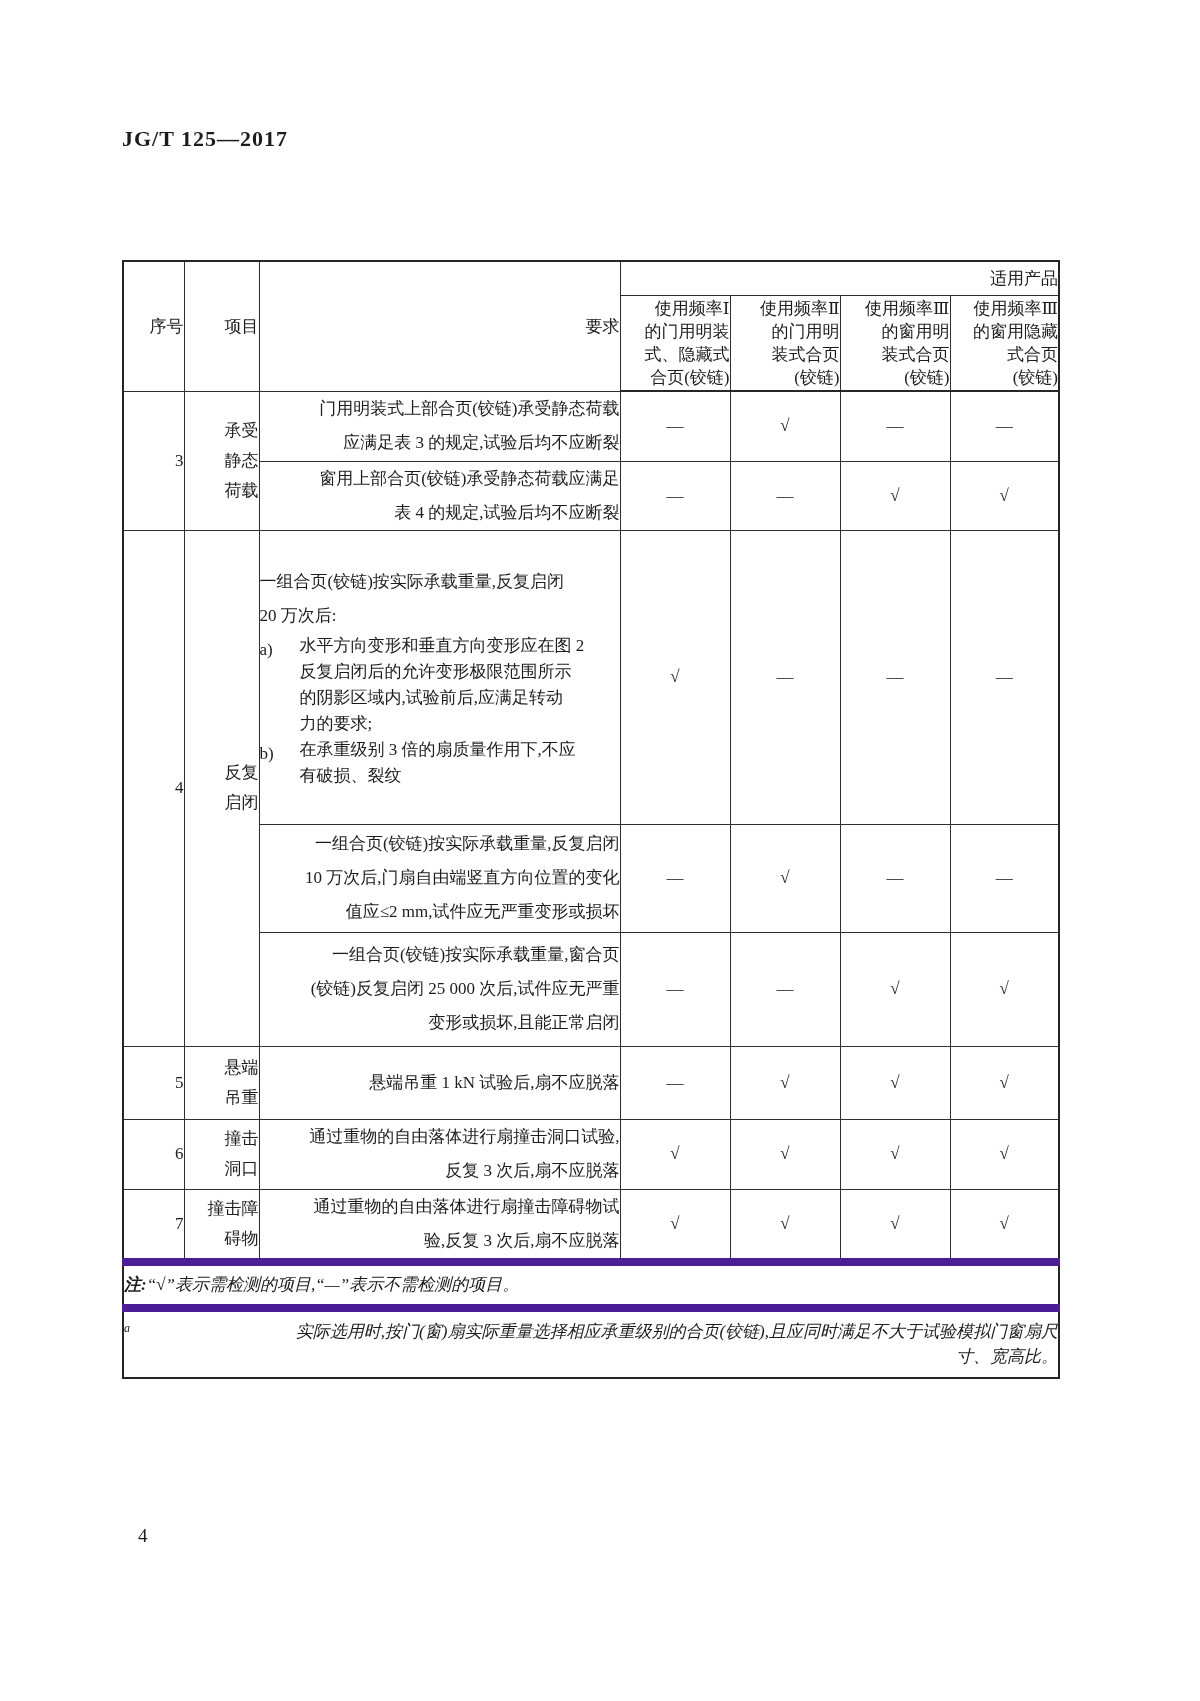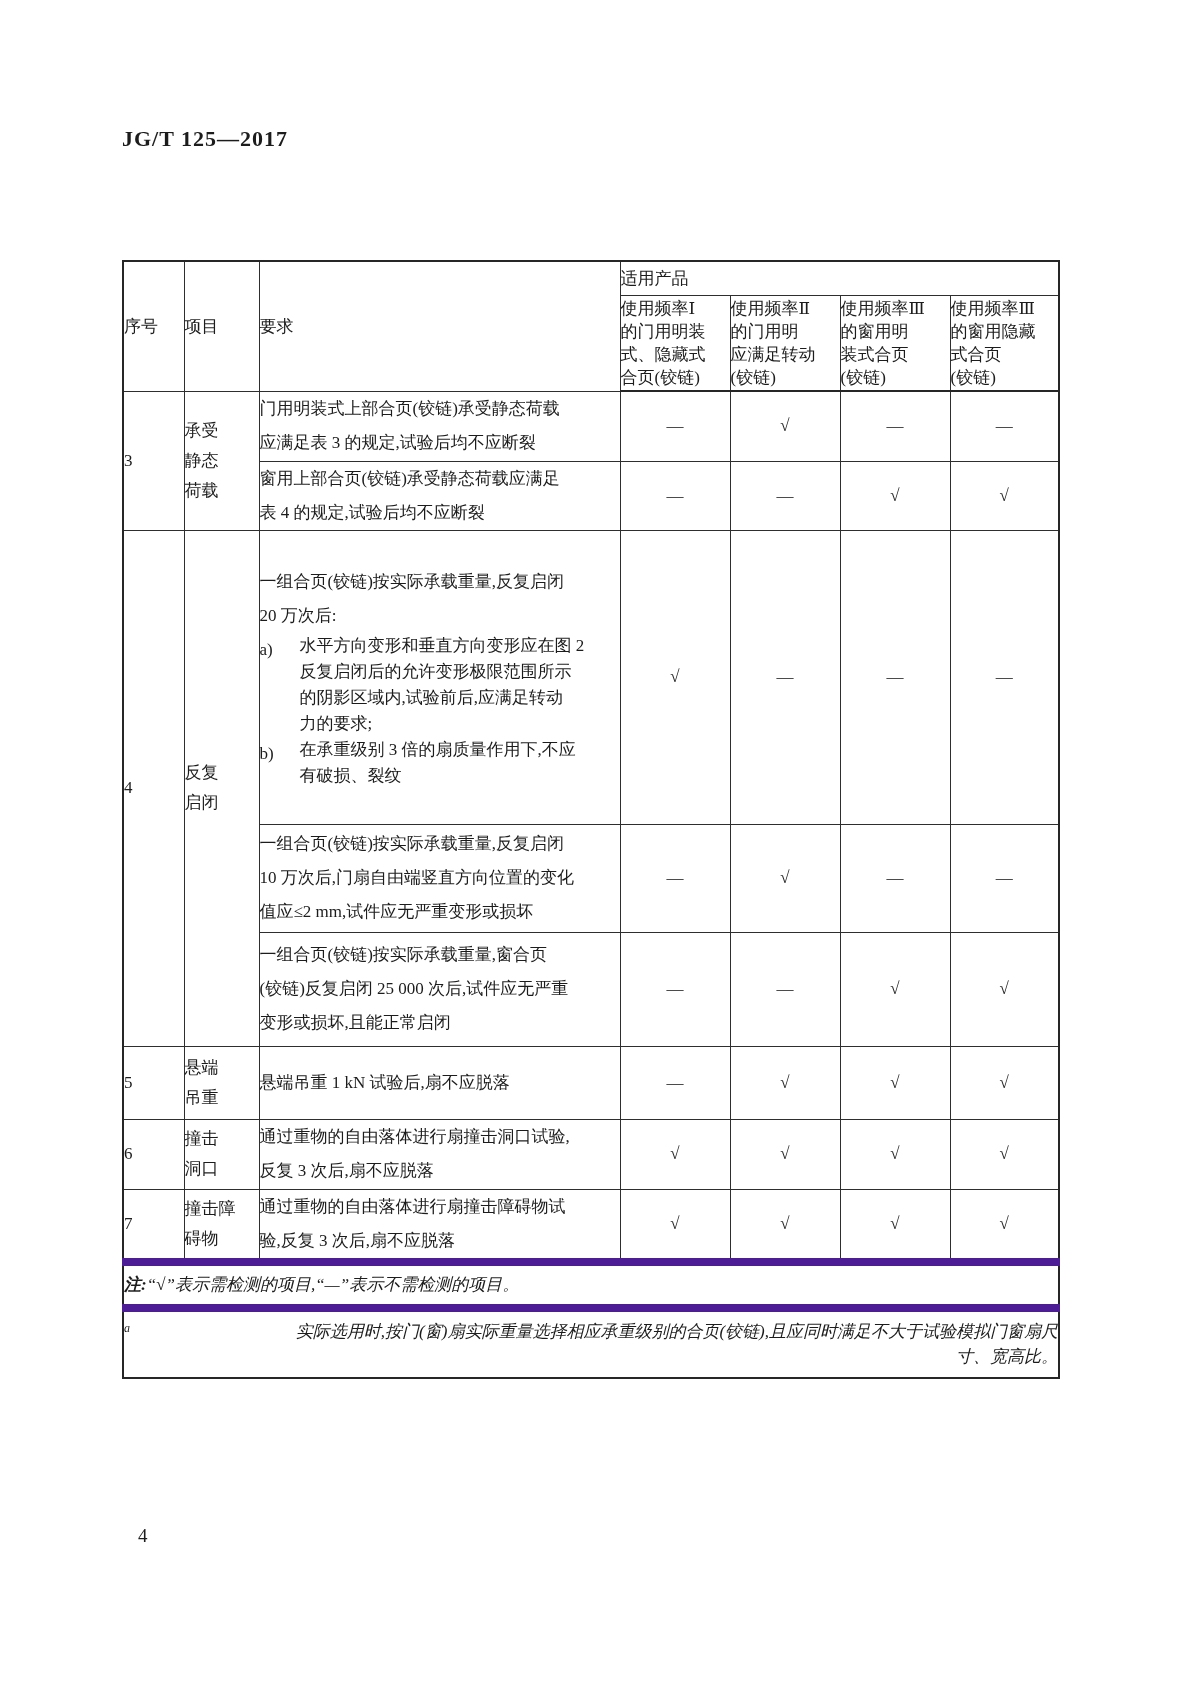--- a/index.html
+++ b/index.html
@@ -35,27 +35,27 @@
   tr.r3b { height:68px; }
   tr.r4a { height:294px; }
   tr.r4b { height:108px; }
   tr.r4c { height:114px;padding-left:43px; }
   tr.r5  { height:73px; }
   tr.r6  { height:70px; }
   tr.r7  { height:71px; }
   tr.note { height:46px; }
   tr.foot { height:70px; }
 
-  td.c { text-align:left; }
+  td.c { text-align:right; }
   td.pre { white-space:pre-line; }
   .prod { line-height:23px; padding:4px 2px;margin-top:10px; }
   .itemcell { line-height:30px; white-space:pre-line; }
 
   td.req {
-    text-align:left; padding:8px 8px 8px 14px;
+    text-align:right; padding:8px 8px 8px 14px;
     line-height:34px; white-space:pre-line;
   }
   td.reqlist { text-align:left; padding:8px 8px 8px 14px; vertical-align:middle; }
   .req-intro { line-height:34px; white-space:pre-line; }
   .lst { display:flex; }
   .lst .mk { width:40px; flex:0 0 40px; line-height:34px; }
   .lst .tx { flex:1; line-height:26px; white-space:pre-line; }
 
   td.mark { text-align:center; font-size:19px; color:#2a2a2a; }
 
@@ -97,21 +97,21 @@
       <td rowspan="2" class="c">要求</td>
       <td colspan="4" class="c">适用产品</td>
     </tr>
     <tr class="h2">
       <td class="c pre prod">使用频率Ⅰ
 的门用明装
 式、隐藏式
 合页(铰链)</td>
       <td class="c pre prod">使用频率Ⅱ
 的门用明
-应满足转动
+装式合页
 (铰链)</td>
       <td class="c pre prod">使用频率Ⅲ
 的窗用明
 装式合页
 (铰链)</td>
       <td class="c pre prod">使用频率Ⅲ
 的窗用隐藏
 式合页
 (铰链)</td>
     </tr>

